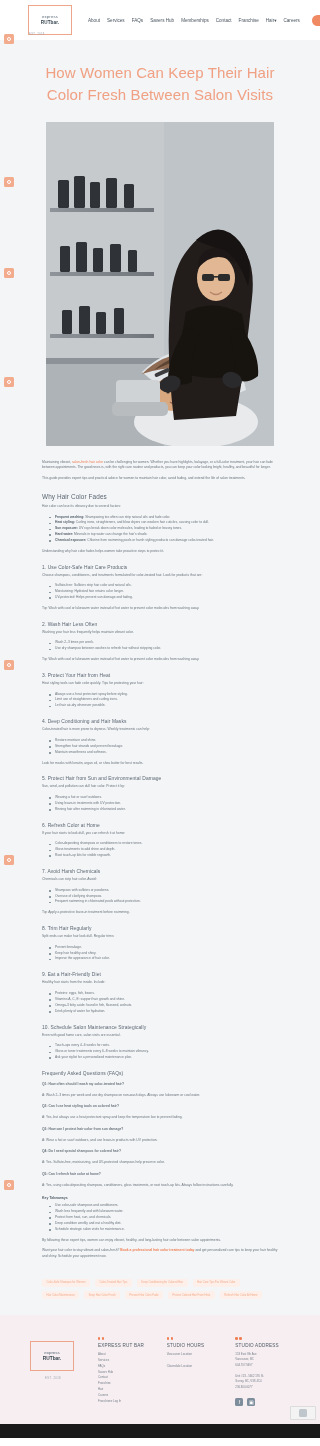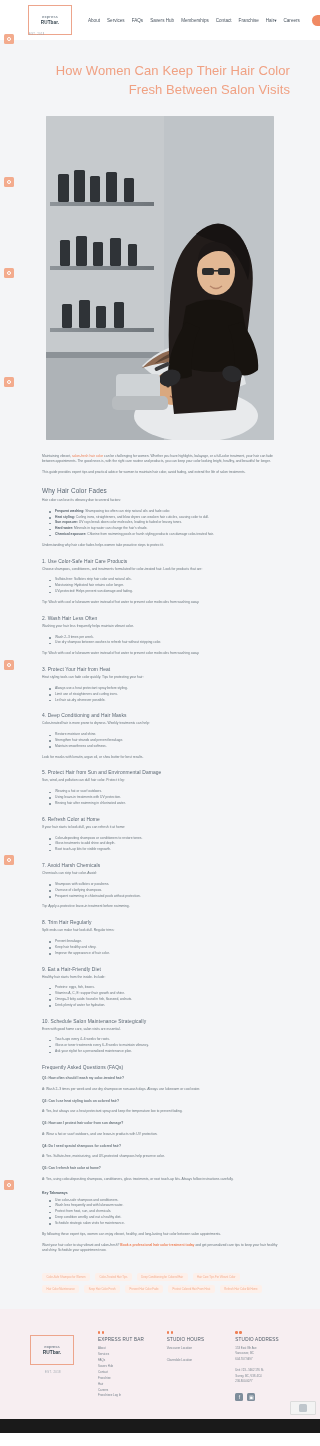--- a/index.html
+++ b/index.html
@@ -76,23 +76,23 @@
     cursor: pointer;
     white-space: nowrap;
   }
 
   
   .page-wrap {
     background: #f4f5f7;
     padding-bottom: 16px;
   }
   .hero-title {
-    text-align: right;
+    text-align: center;
     color: #f0a183;
-    font-size: 13px;
+    font-size: 15px;
     line-height: 1.45;
     font-weight: 400;
     padding: 22px 30px 16px;
     letter-spacing: .1px;
   }
   .hero-img-wrap {
     width: 228px;
     margin: 0 auto 14px;
   }
   .hero-img {

